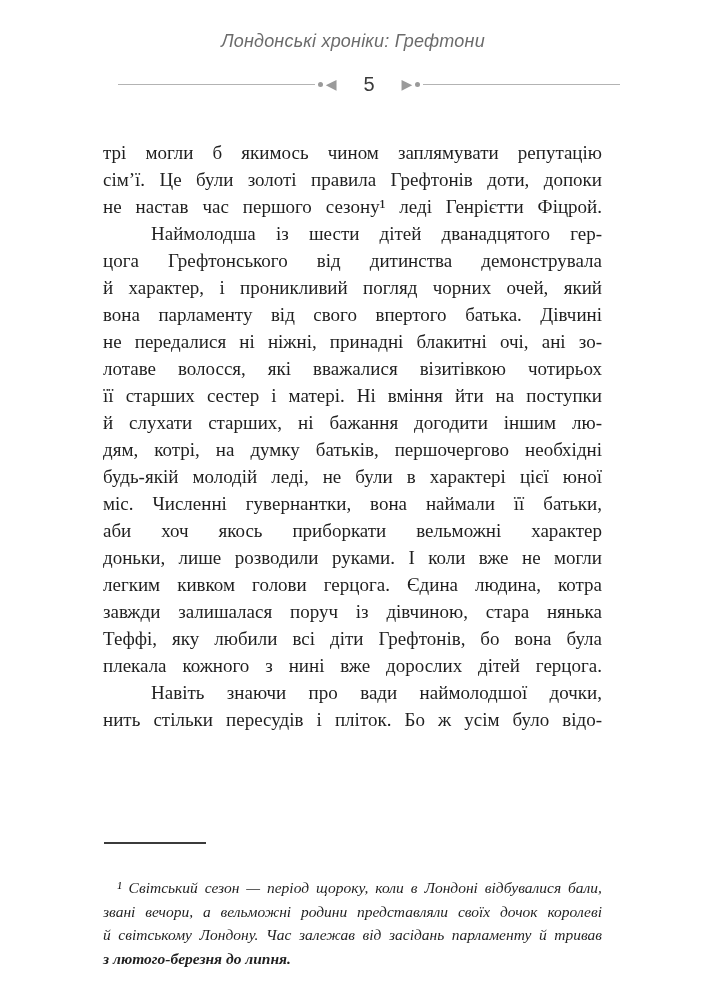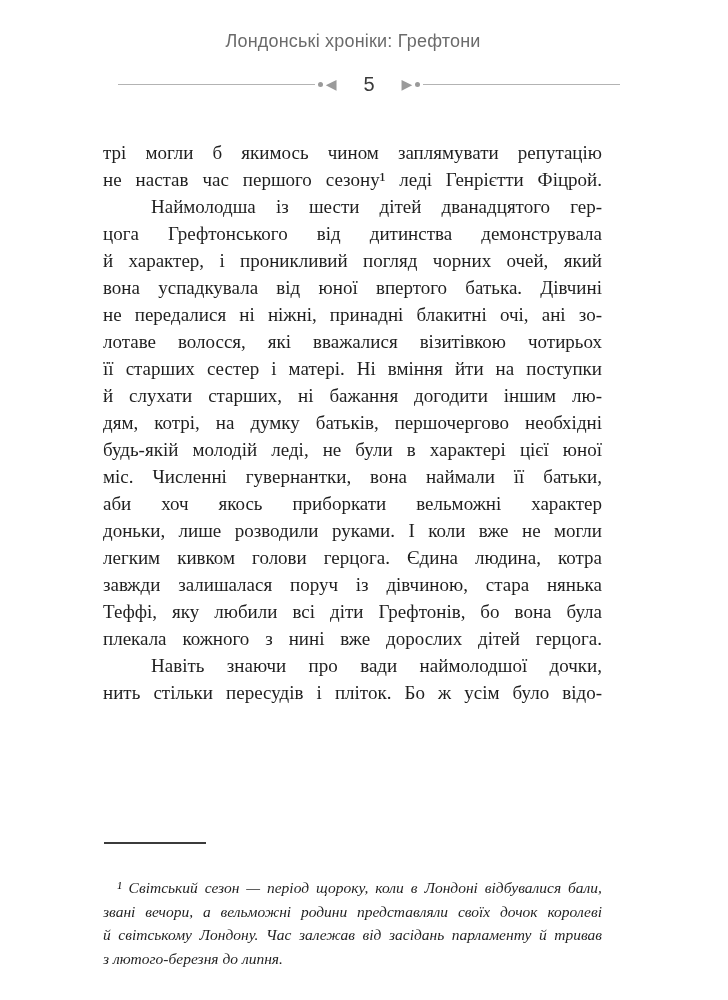--- a/index.html
+++ b/index.html
@@ -13,20 +13,21 @@
   .page {
     position: absolute; inset: 0;
     background: var(--page-bg, #ffffff);
   }
   
   .running-head {
     position: absolute;
     left: 103px; width: 500px; top: 31px;
     text-align: center;
     font-family: "Liberation Sans", sans-serif;
+    font-style: italic;
     font-size: 18px;
     color: var(--header-color, #6b6b6b);
     letter-spacing: 0.2px;
   }
   
   .divider {
     position: absolute;
     left: 118px; width: 502px; top: 72px; height: 24px;
     display: flex; align-items: center;
   }
@@ -79,46 +80,47 @@
     font-style: italic;
     color: var(--text-color, #1f1f1f);
     margin-top: 23px;
   }
   .fline {
     height: 23.5px;
     text-align: justify;
     text-align-last: justify;
   }
   .fline.fn-first { text-indent: 14px; }
-  .fline.fn-last { text-align: right; text-align-last: left; }
+  .fline.fn-last { text-align: right; text-align-last: left; font-weight: bold; }
 </style>
 </head>
 <body style="--page-bg: #ffffff; --text-color: #1f1f1f; --header-color: #6b6b6b; --ornament-color: #9a9a9a; --rule-color: #b3b3b3; --footnote-rule-color: #3b3b3b;">
 
 <div class="page">
 
   <div class="running-head">Лондонські хроніки: Грефтони</div>
 
   <div class="divider">
     <span class="orn-rule"></span>
     <span class="orn-dot"></span>
     <span class="orn-arrow">◀</span>
     <span class="page-num">5</span>
     <span class="orn-arrow">▶</span>
     <span class="orn-dot"></span>
     <span class="orn-rule"></span>
   </div>
 
   <div class="body-text">
       <div class="bline">трі могли б якимось чином заплямувати репутацію</div>
+      <div class="bline">сім’ї. Це були золоті правила Грефтонів доти, допоки</div>
       <div class="bline">не настав час першого сезону¹ леді Генрієтти Фіцрой.</div>
       <div class="bline indent">Наймолодша із шести дітей дванадцятого гер-</div>
       <div class="bline">цога Грефтонського від дитинства демонструвала</div>
       <div class="bline">й характер, і проникливий погляд чорних очей, який</div>
-      <div class="bline">вона успадкувала від юної впертого батька. Дівчині</div>
+      <div class="bline">вона парламенту від свого впертого батька. Дівчині</div>
       <div class="bline">не передалися ні ніжні, принадні блакитні очі, ані зо-</div>
       <div class="bline">лотаве волосся, які вважалися візитівкою чотирьох</div>
       <div class="bline">її старших сестер і матері. Ні вміння йти на поступки</div>
       <div class="bline">й слухати старших, ні бажання догодити іншим лю-</div>
       <div class="bline">дям, котрі, на думку батьків, першочергово необхідні</div>
       <div class="bline">будь-якій молодій леді, не були в характері цієї юної</div>
       <div class="bline">міс. Численні гувернантки, вона наймали її батьки,</div>
       <div class="bline">аби хоч якось приборкати вельможні характер</div>
       <div class="bline">доньки, лише розводили руками. І коли вже не могли</div>
       <div class="bline">легким кивком голови герцога. Єдина людина, котра</div>

